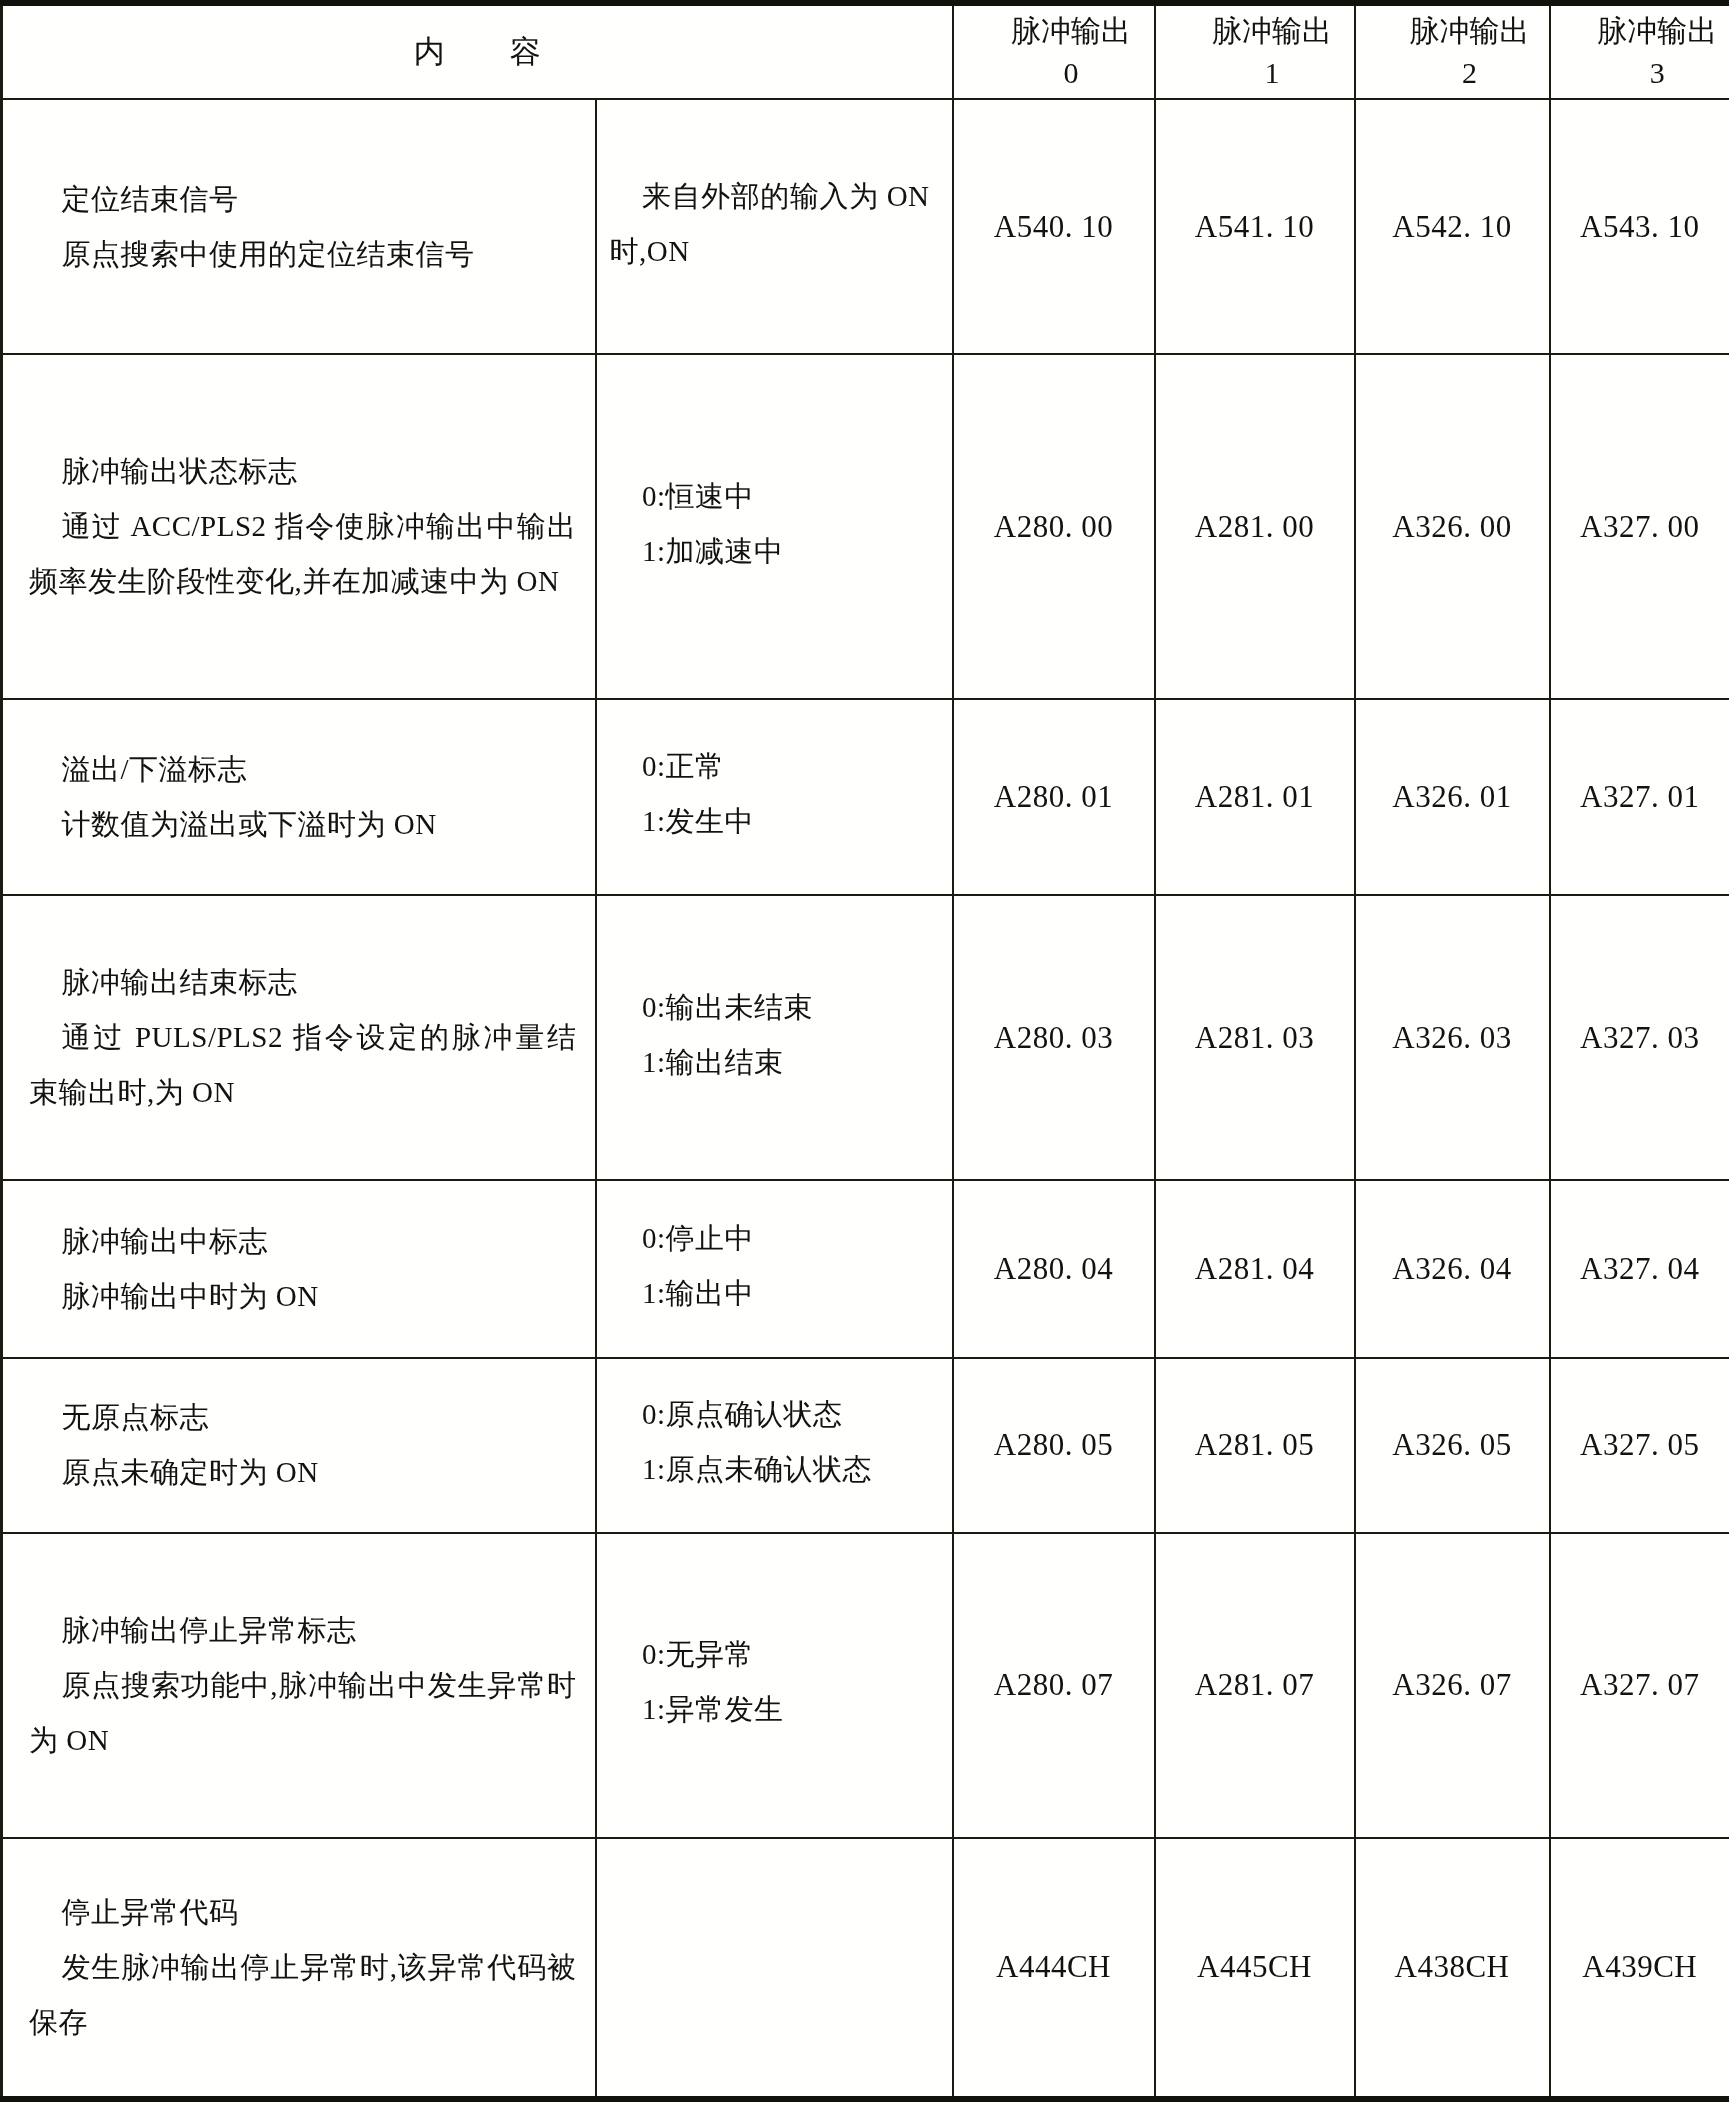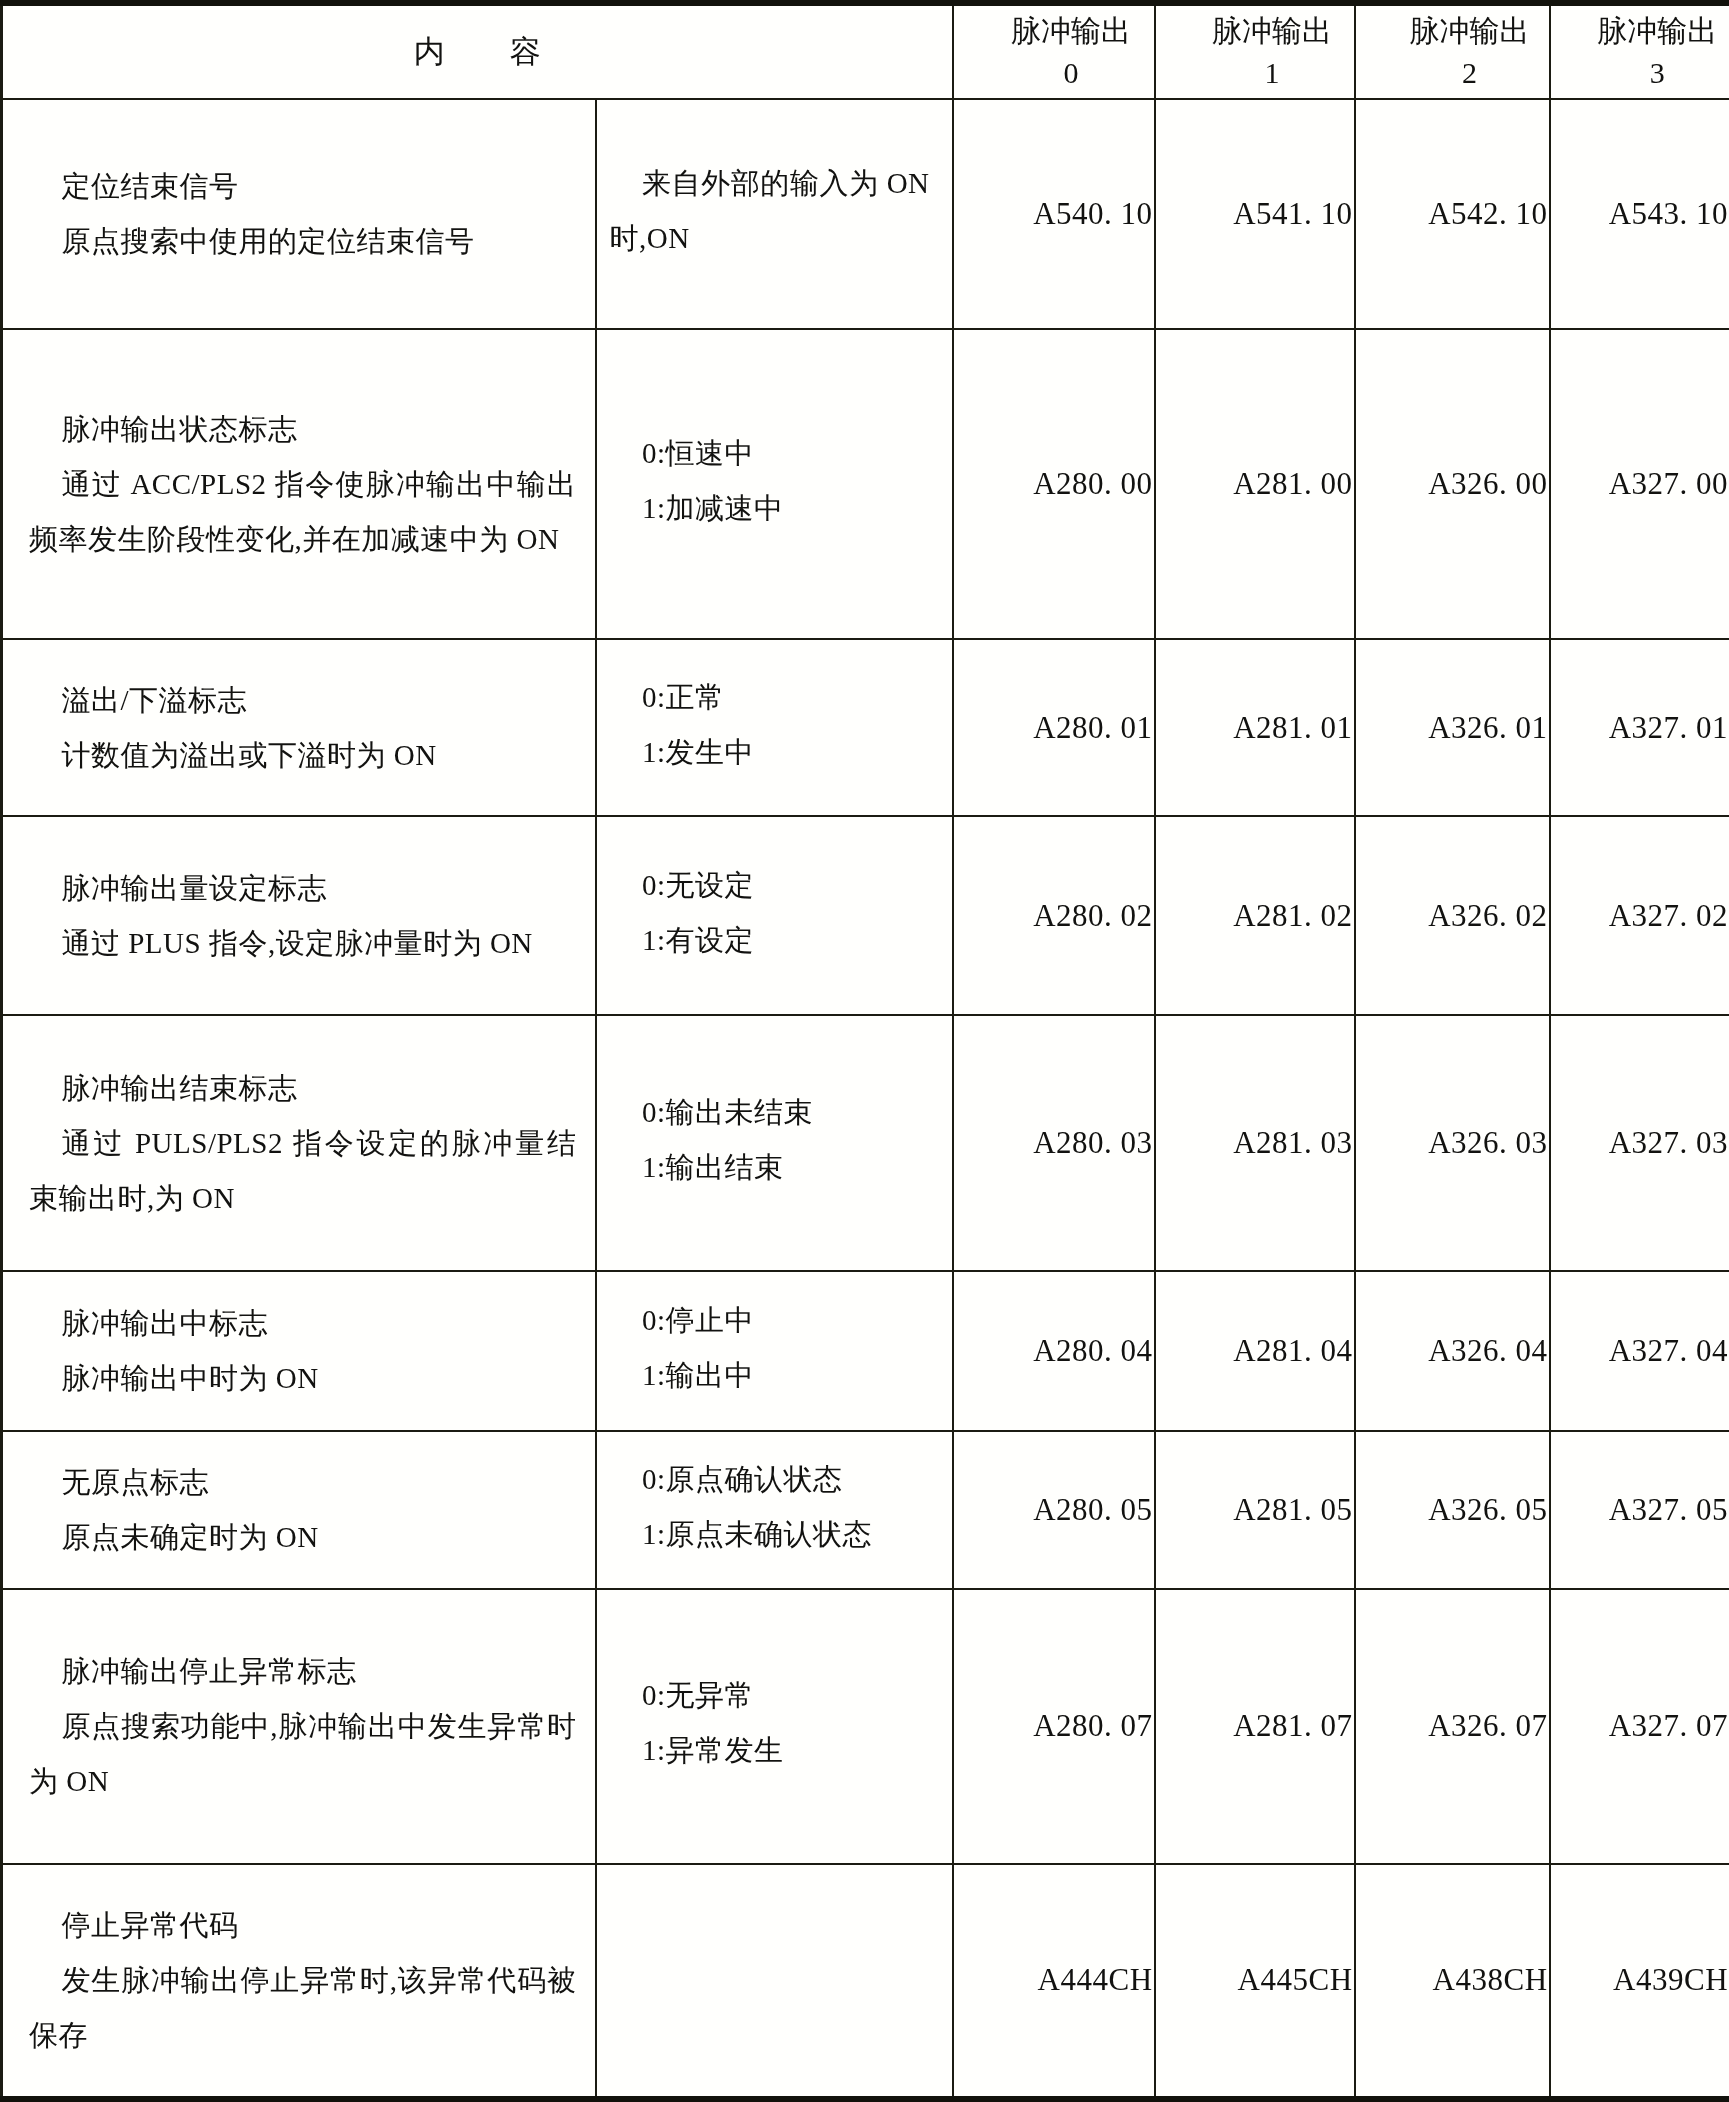--- a/index.html
+++ b/index.html
@@ -60,21 +60,21 @@
     text-align: justify;
   }
   td.desc p, td.cond p {
     margin: 0;
     font-size: 29px;
     line-height: 55px;
     text-indent: 1.12em;
     letter-spacing: 0.5px;
   }
   td.val {
-    text-align: right;
+    text-align: center;
     font-size: 31px;
     letter-spacing: 0.5px;
     white-space: nowrap;
   }
 </style>
 </head>
 <body>
 
 <div class="page">
   <table class="doc-table">
@@ -146,34 +146,20 @@
           </td>
           <td class="cond">
             <p>0:正常</p>
             <p>1:发生中</p>
           </td>
           <td class="val">A280. 01</td>
           <td class="val">A281. 01</td>
           <td class="val">A326. 01</td>
           <td class="val">A327. 01</td>
         </tr>
-        <tr style="height: 165px;">
-          <td class="desc">
-            <p>脉冲输出量设定标志</p>
-            <p>通过 PLUS 指令,设定脉冲量时为 ON</p>
-          </td>
-          <td class="cond">
-            <p>0:无设定</p>
-            <p>1:有设定</p>
-          </td>
-          <td class="val">A280. 02</td>
-          <td class="val">A281. 02</td>
-          <td class="val">A326. 02</td>
-          <td class="val">A327. 02</td>
-        </tr>
         <tr style="height: 213px;">
           <td class="desc">
             <p>脉冲输出结束标志</p>
             <p>通过 PULS/PLS2 指令设定的脉冲量结束输出时,为 ON</p>
           </td>
           <td class="cond">
             <p>0:输出未结束</p>
             <p>1:输出结束</p>
           </td>
           <td class="val">A280. 03</td>

